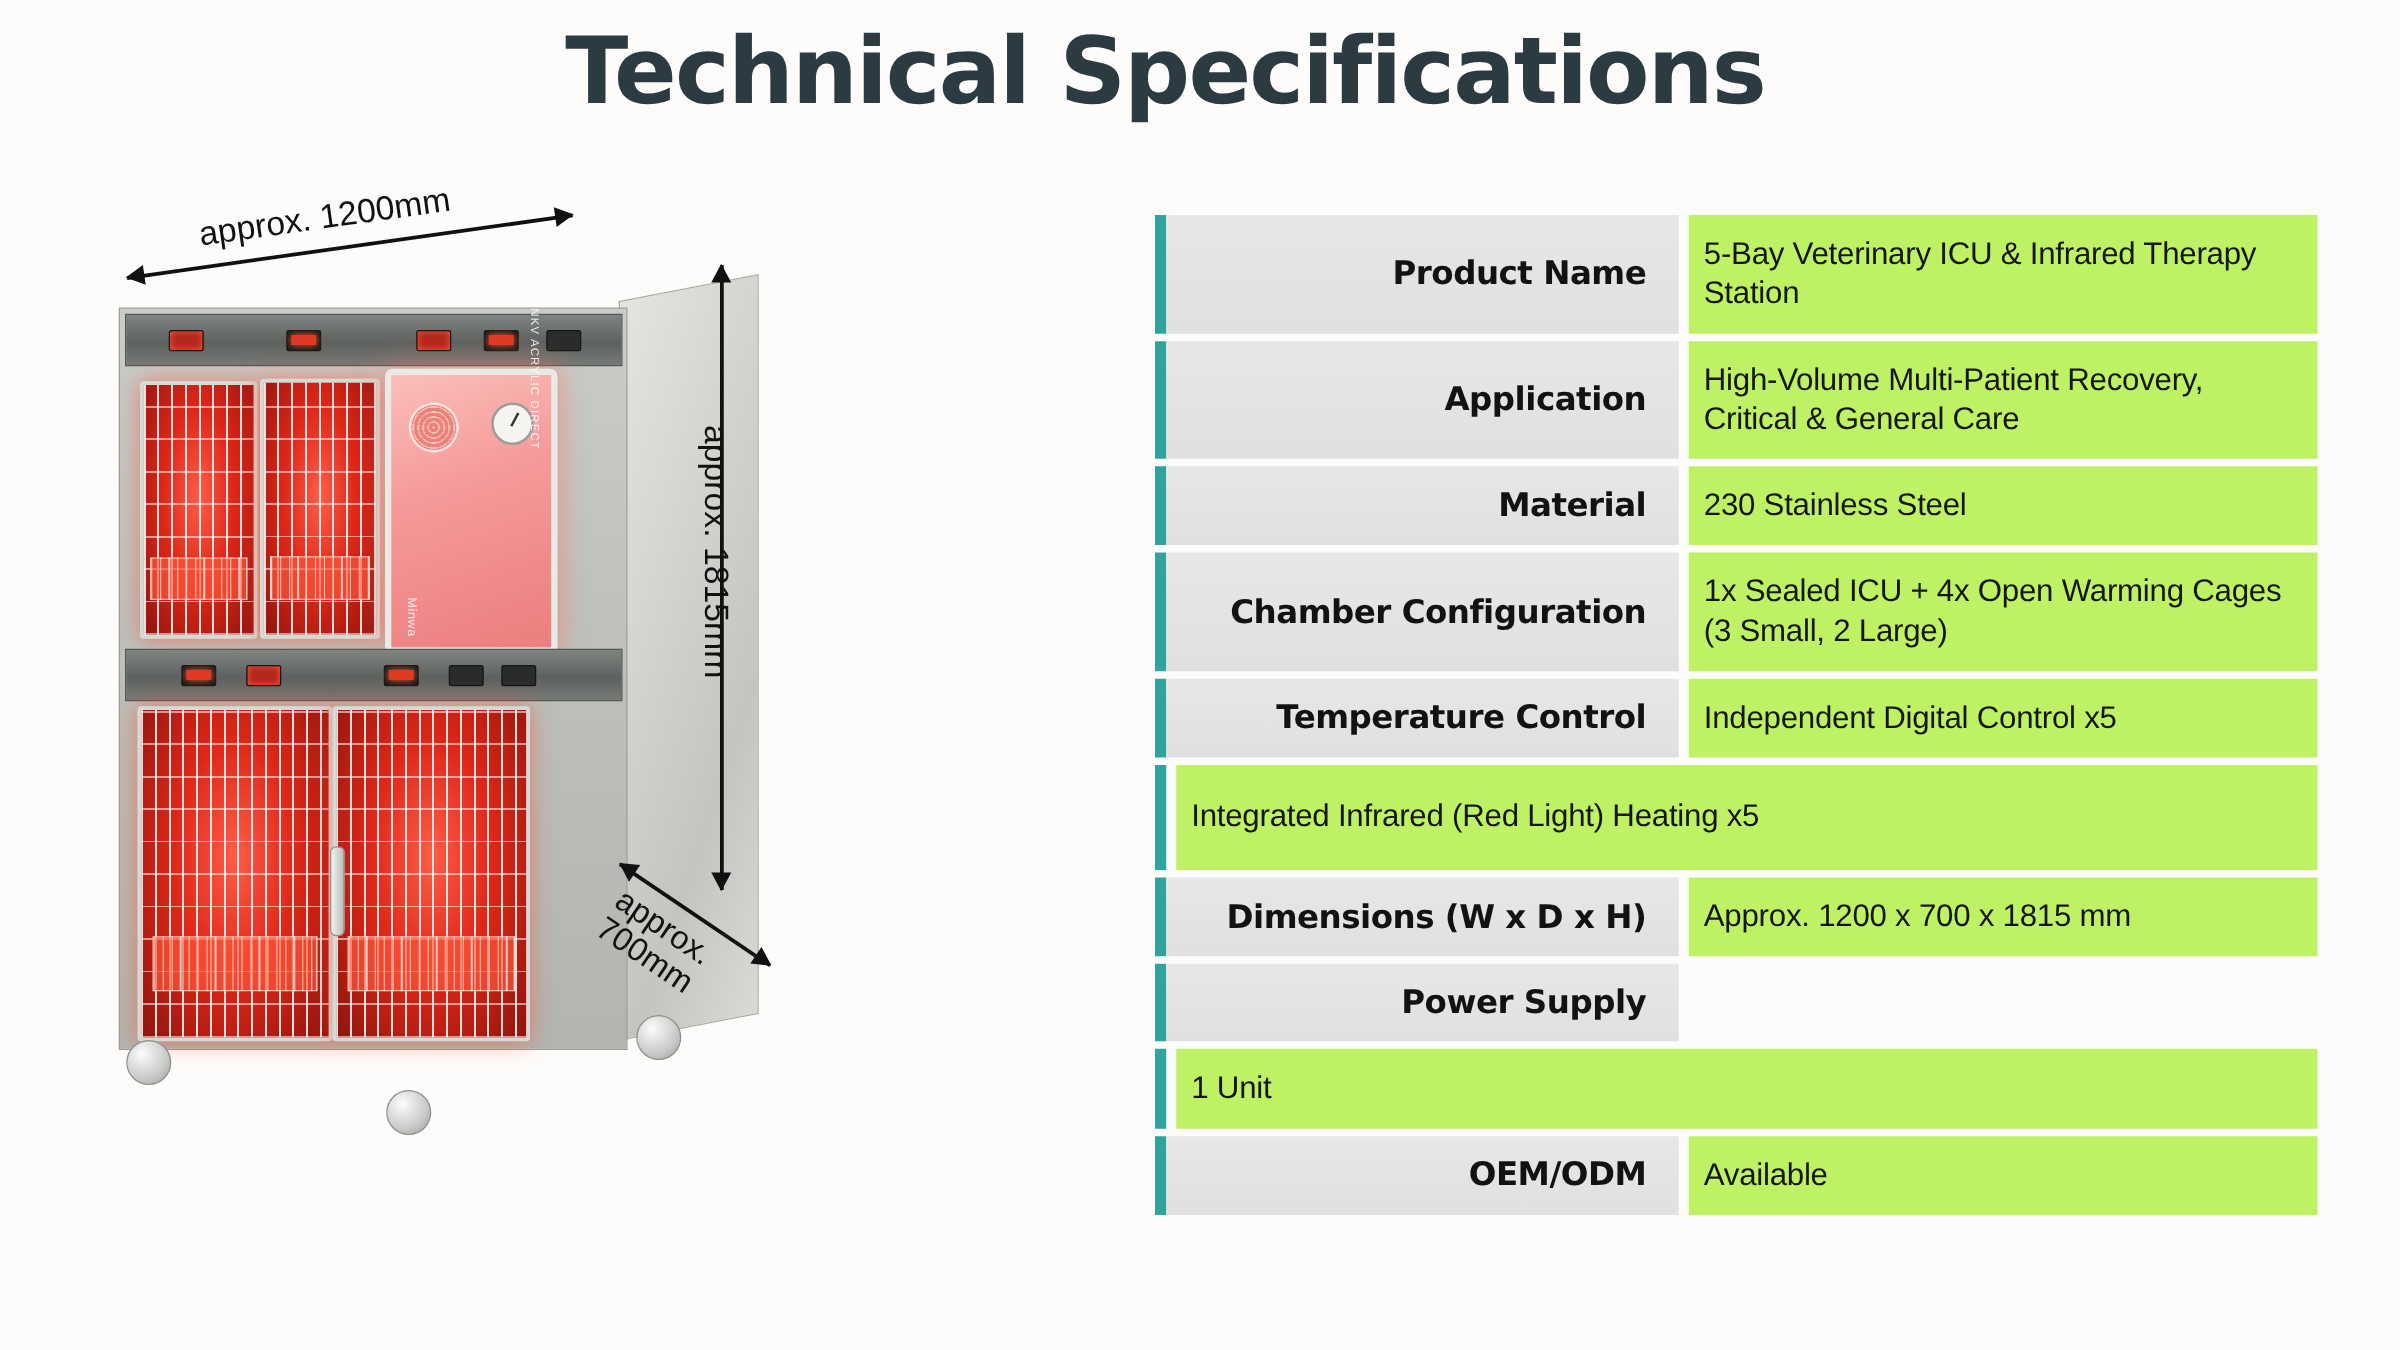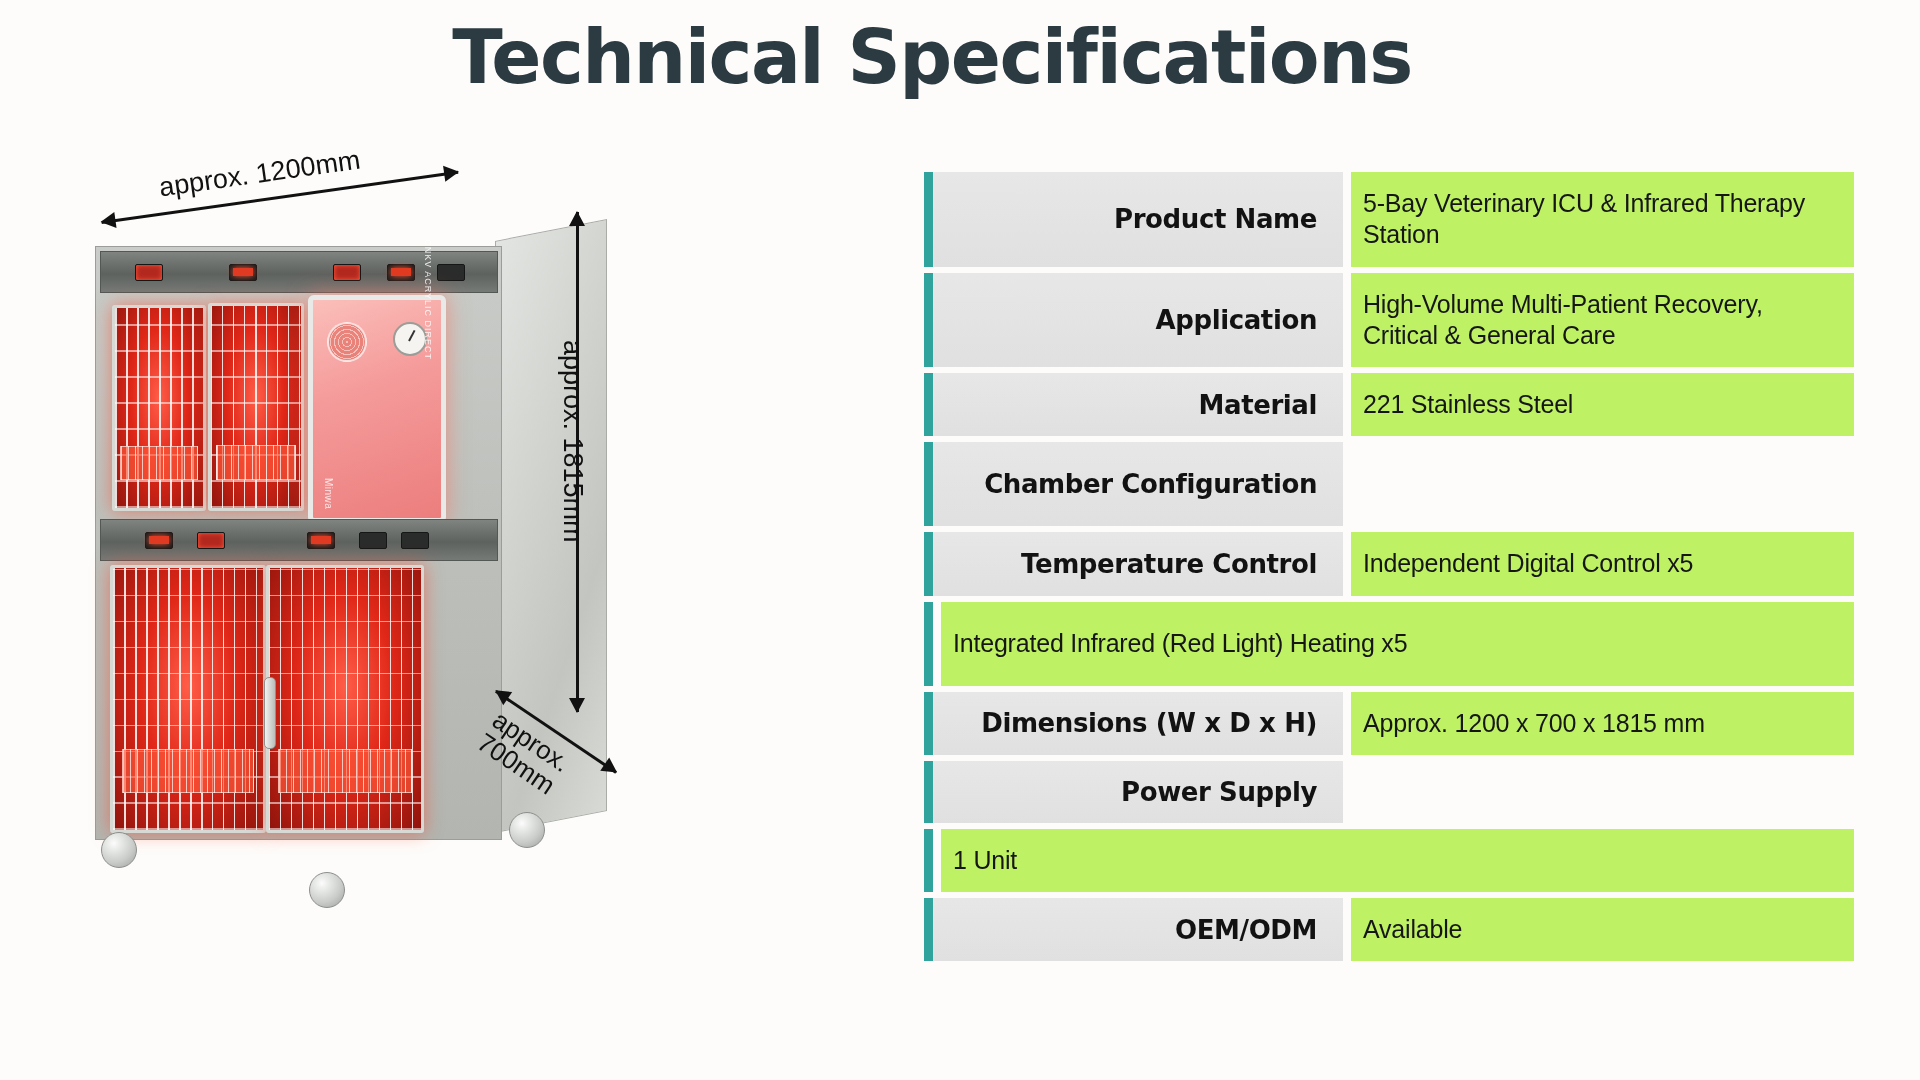--- a/index.html
+++ b/index.html
@@ -299,25 +299,26 @@
         <div class="spec-value">5-Bay Veterinary ICU &amp; Infrared Therapy Station</div>
       </div>
       <div class="spec-row two-line">
         <div class="spec-accent" style="background: rgb(47, 163, 156);"></div>
         <div class="spec-label">Application</div>
         <div class="spec-value">High-Volume Multi-Patient Recovery, Critical &amp; General Care</div>
       </div>
       <div class="spec-row one-line">
         <div class="spec-accent" style="background: rgb(47, 163, 156);"></div>
         <div class="spec-label">Material</div>
-        <div class="spec-value">221 Stainless Steel</div>
+        <div class="spec-value">230 Stainless Steel</div>
       </div>
       <div class="spec-row two-line">
         <div class="spec-accent" style="background: rgb(47, 163, 156);"></div>
         <div class="spec-label">Chamber Configuration</div>
+        <div class="spec-value">1x Sealed ICU + 4x Open Warming Cages (3 Small, 2 Large)</div>
       </div>
       <div class="spec-row one-line">
         <div class="spec-accent" style="background: rgb(47, 163, 156);"></div>
         <div class="spec-label">Temperature Control</div>
         <div class="spec-value">Independent Digital Control x5</div>
       </div>
       <div class="spec-row two-line">
         <div class="spec-accent" style="background: rgb(47, 163, 156);"></div>
         <div class="spec-value">Integrated Infrared (Red Light) Heating x5</div>
       </div>

